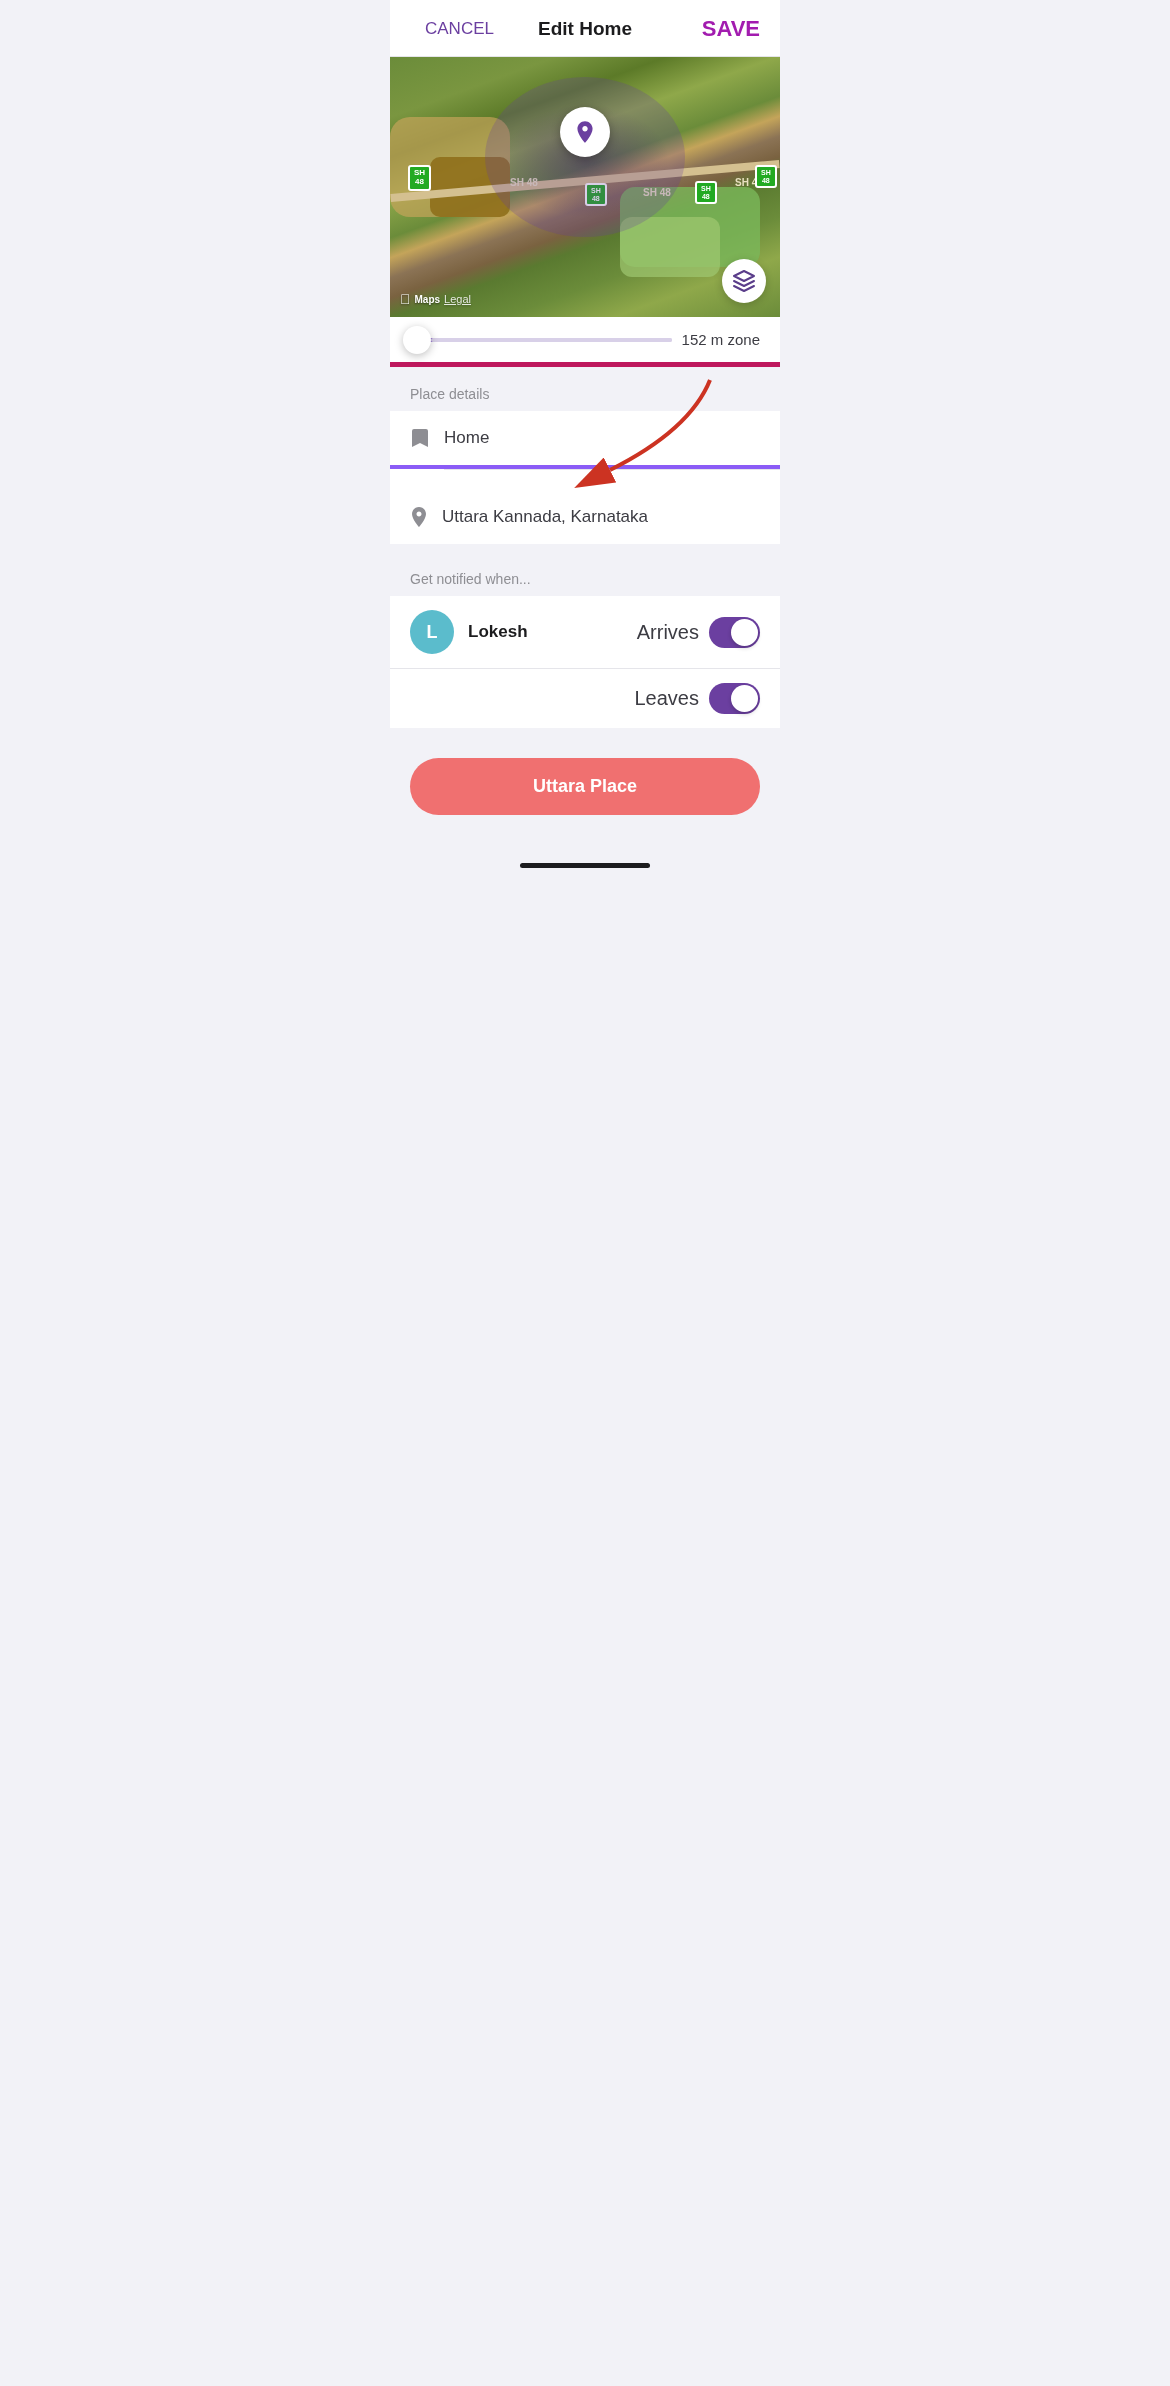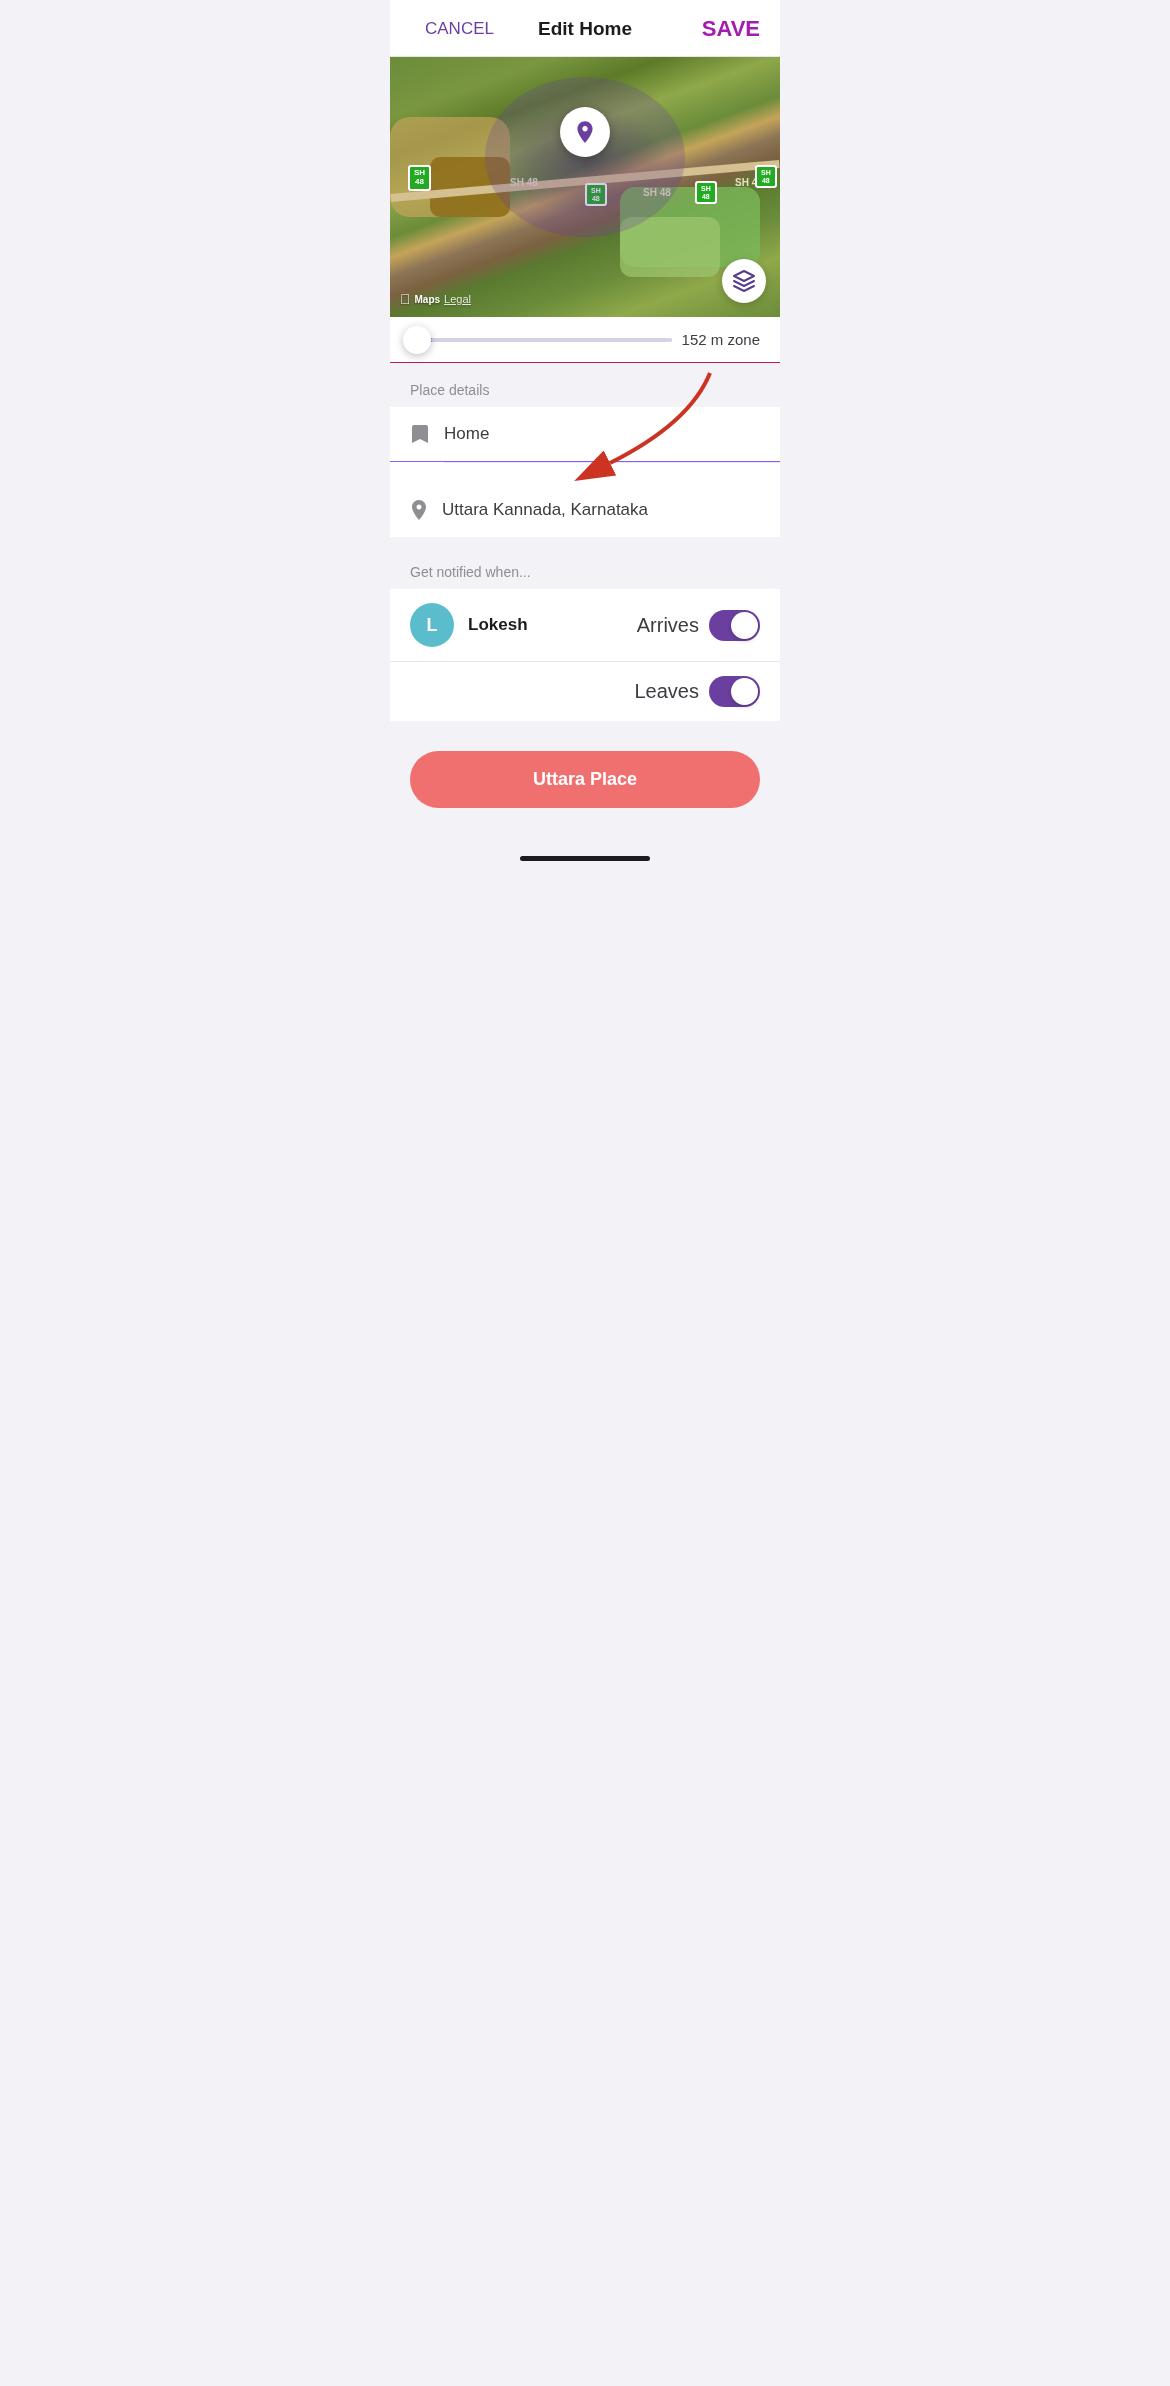--- a/index.html
+++ b/index.html
@@ -185,21 +185,21 @@
       text-shadow: 0 1px 2px rgba(0,0,0,0.3);
     }
 
     
     .zone-slider-row {
       background: white;
       padding: 14px 20px;
       display: flex;
       align-items: center;
       gap: 10px;
-      border-bottom: 1px solid #be185d;
+      border-bottom: 5px solid #be185d;
     }
     .slider-track {
       flex: 1;
       height: 4px;
       background: linear-gradient(to right, #7c4dcc 0%, #b09ad0 30%, #d8d0e8 30%, #d8d0e8 100%);
       border-radius: 2px;
       position: relative;
     }
     .slider-thumb {
       position: absolute;
@@ -234,21 +234,21 @@
 
     
     .card-section {
       background: white;
       margin-bottom: 0;
     }
     .place-row {
       display: flex;
       align-items: center;
       padding: 16px 20px;
-      border-bottom: 1px solid #8b5cf6;
+      border-bottom: 4px solid #8b5cf6;
       gap: 14px;
     }
     .place-row:last-child {
       border-bottom: none;
       margin-top: 20px;
     }
     .row-icon {
       display: flex;
       align-items: center;
       justify-content: center;

